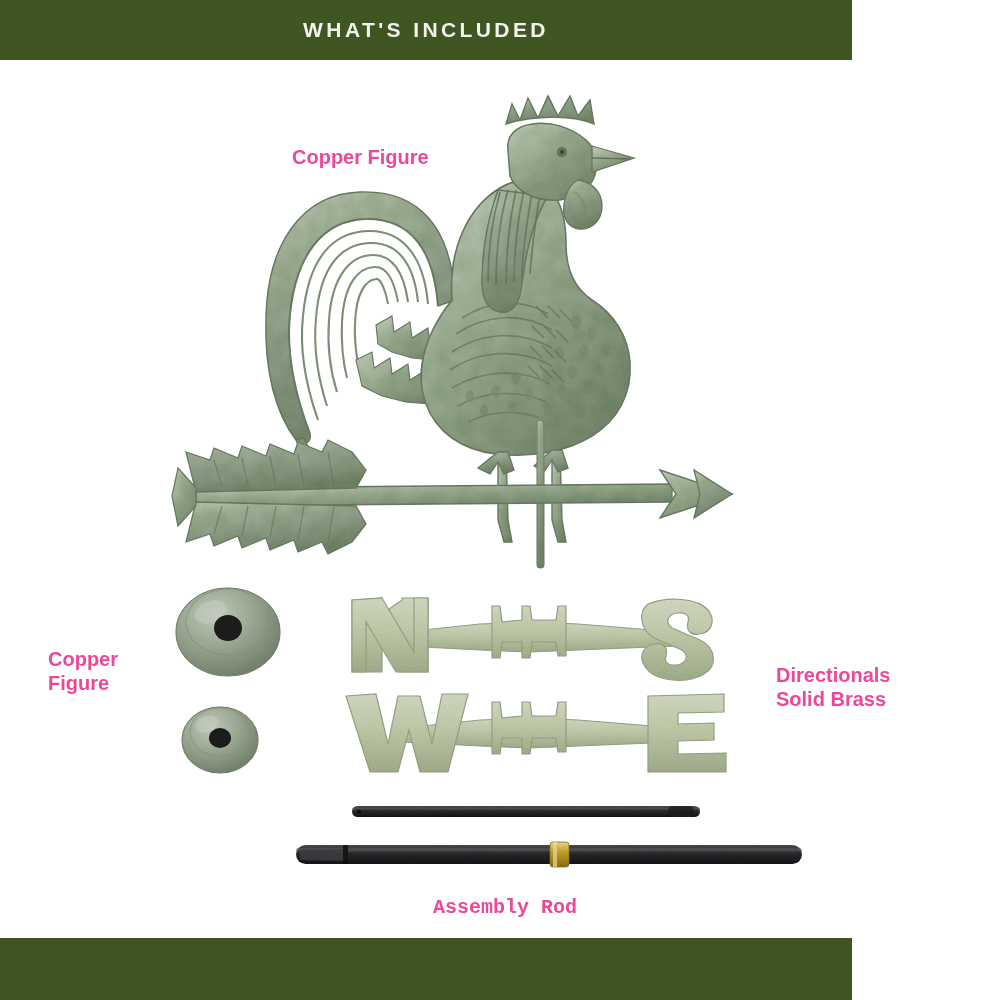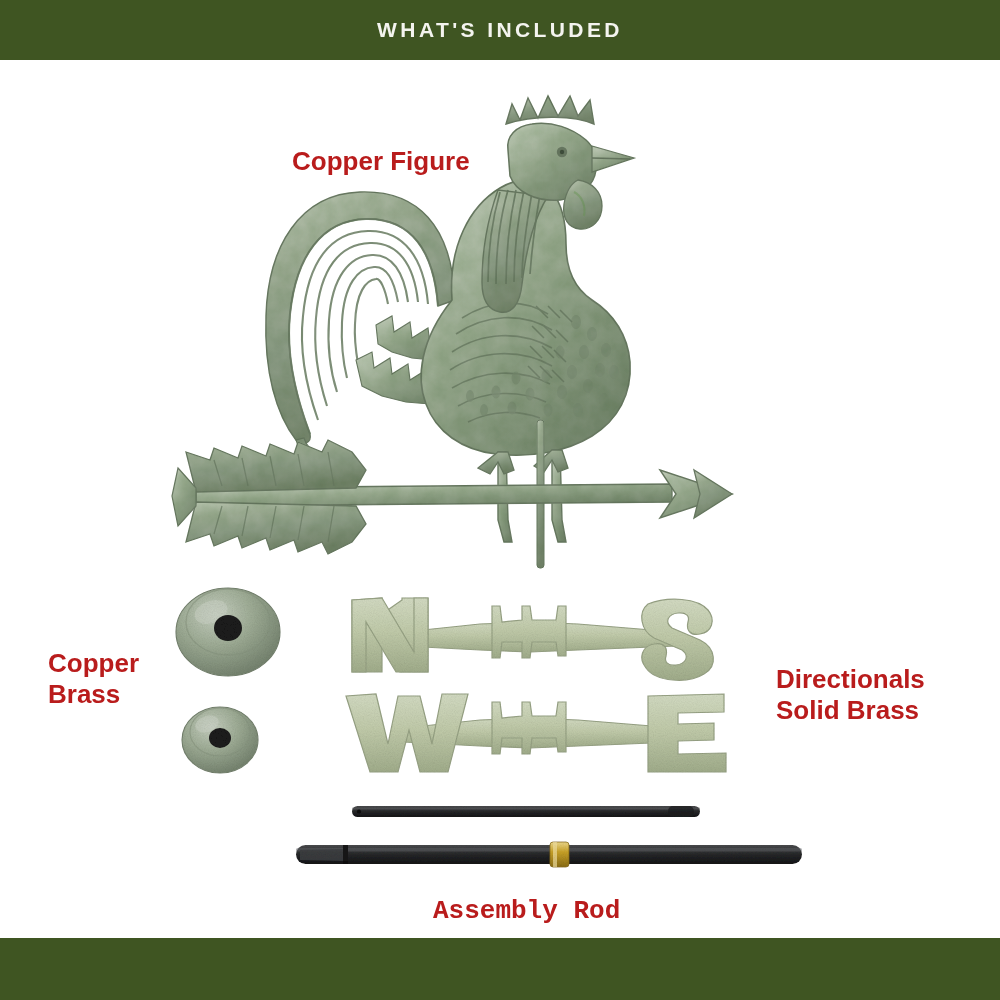--- a/index.html
+++ b/index.html
@@ -2,29 +2,29 @@
 <html><head>
 <meta charset="utf-8">
 <style>
   html,body{margin:0;padding:0;}
   body{
     width:1000px;height:1000px;position:relative;overflow:hidden;
     background:#ffffff;
     font-family:"Liberation Sans","DejaVu Sans",sans-serif;
   }
   
-  .bar{position:absolute;left:0;width:1000px;background:#3f5522;}
+  .bar{position:absolute;left:0;width:852px;background:#3f5522;}
   #header-bar{top:0;height:60px;display:flex;align-items:center;justify-content:center;}
   #footer-bar{top:938px;height:62px;}
   #header-title{
     color:#f4f4ef;font-size:21px;font-weight:700;letter-spacing:3.4px;
     text-transform:uppercase;font-family:"Liberation Sans","DejaVu Sans",sans-serif;
   }
   
-  .label{position:absolute;color:#b91c1c;font-weight:700;font-size:26px;line-height:1.18;}
+  .label{position:absolute;color:#ec4899;font-weight:700;font-size:20px;line-height:1.18;}
   #label-copper-figure{left:292px;top:146px;}
   #label-copper-globes{left:48px;top:648px;}
   #label-solid-brass{left:776px;top:664px;}
   #label-assembly-rod{left:433px;top:896px;font-family:Liberation Mono, monospace;}
   svg.art{position:absolute;left:0;top:0;width:1000px;height:1000px;overflow:visible;}
   #art-layer{position:absolute;left:0;top:0;width:1000px;height:1000px;pointer-events:none;}
 </style>
 </head>
 <body>
 
@@ -308,21 +308,21 @@
   </g>
 </svg>
 </div>
 
 <div class="label" id="label-copper-figure">
   <span>Copper Figure</span>
 </div>
 
 <div class="label" id="label-copper-globes">
   <div>Copper</div>
-  <div>Brass</div>
+  <div>Figure</div>
 </div>
 
 <div class="label" id="label-solid-brass">
   <div>Directionals</div>
   <div>Solid Brass</div>
 </div>
 
 <div class="label" id="label-assembly-rod">
   <span>Assembly Rod</span>
 </div>

